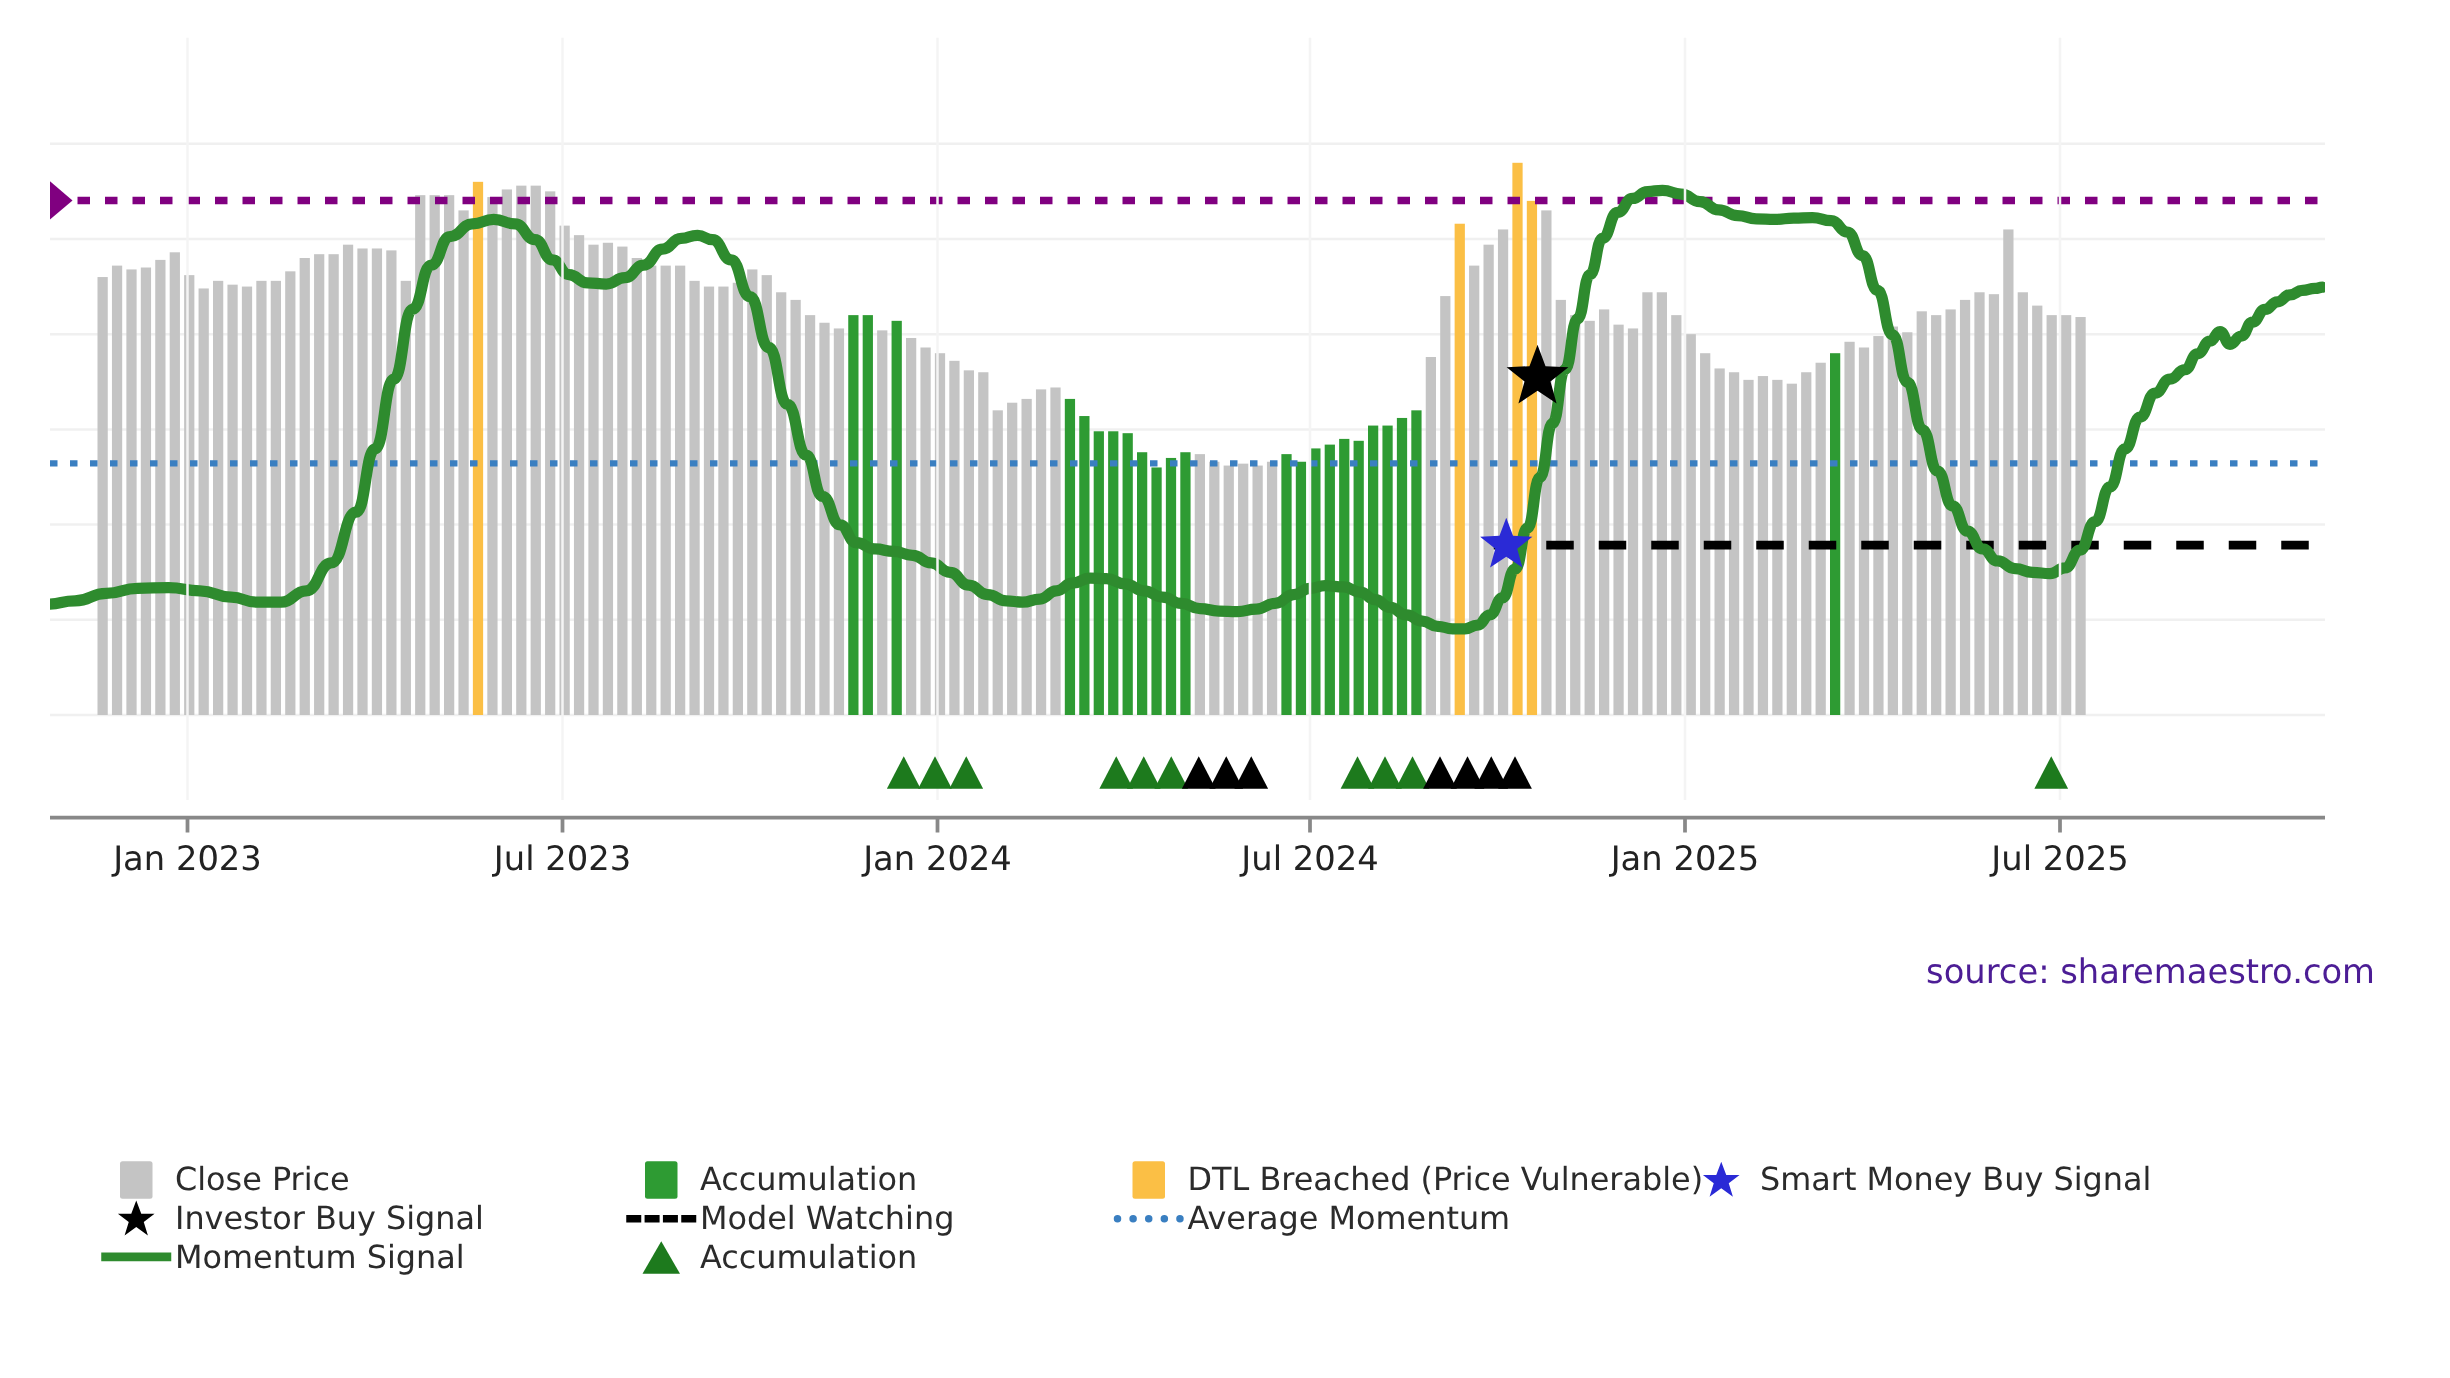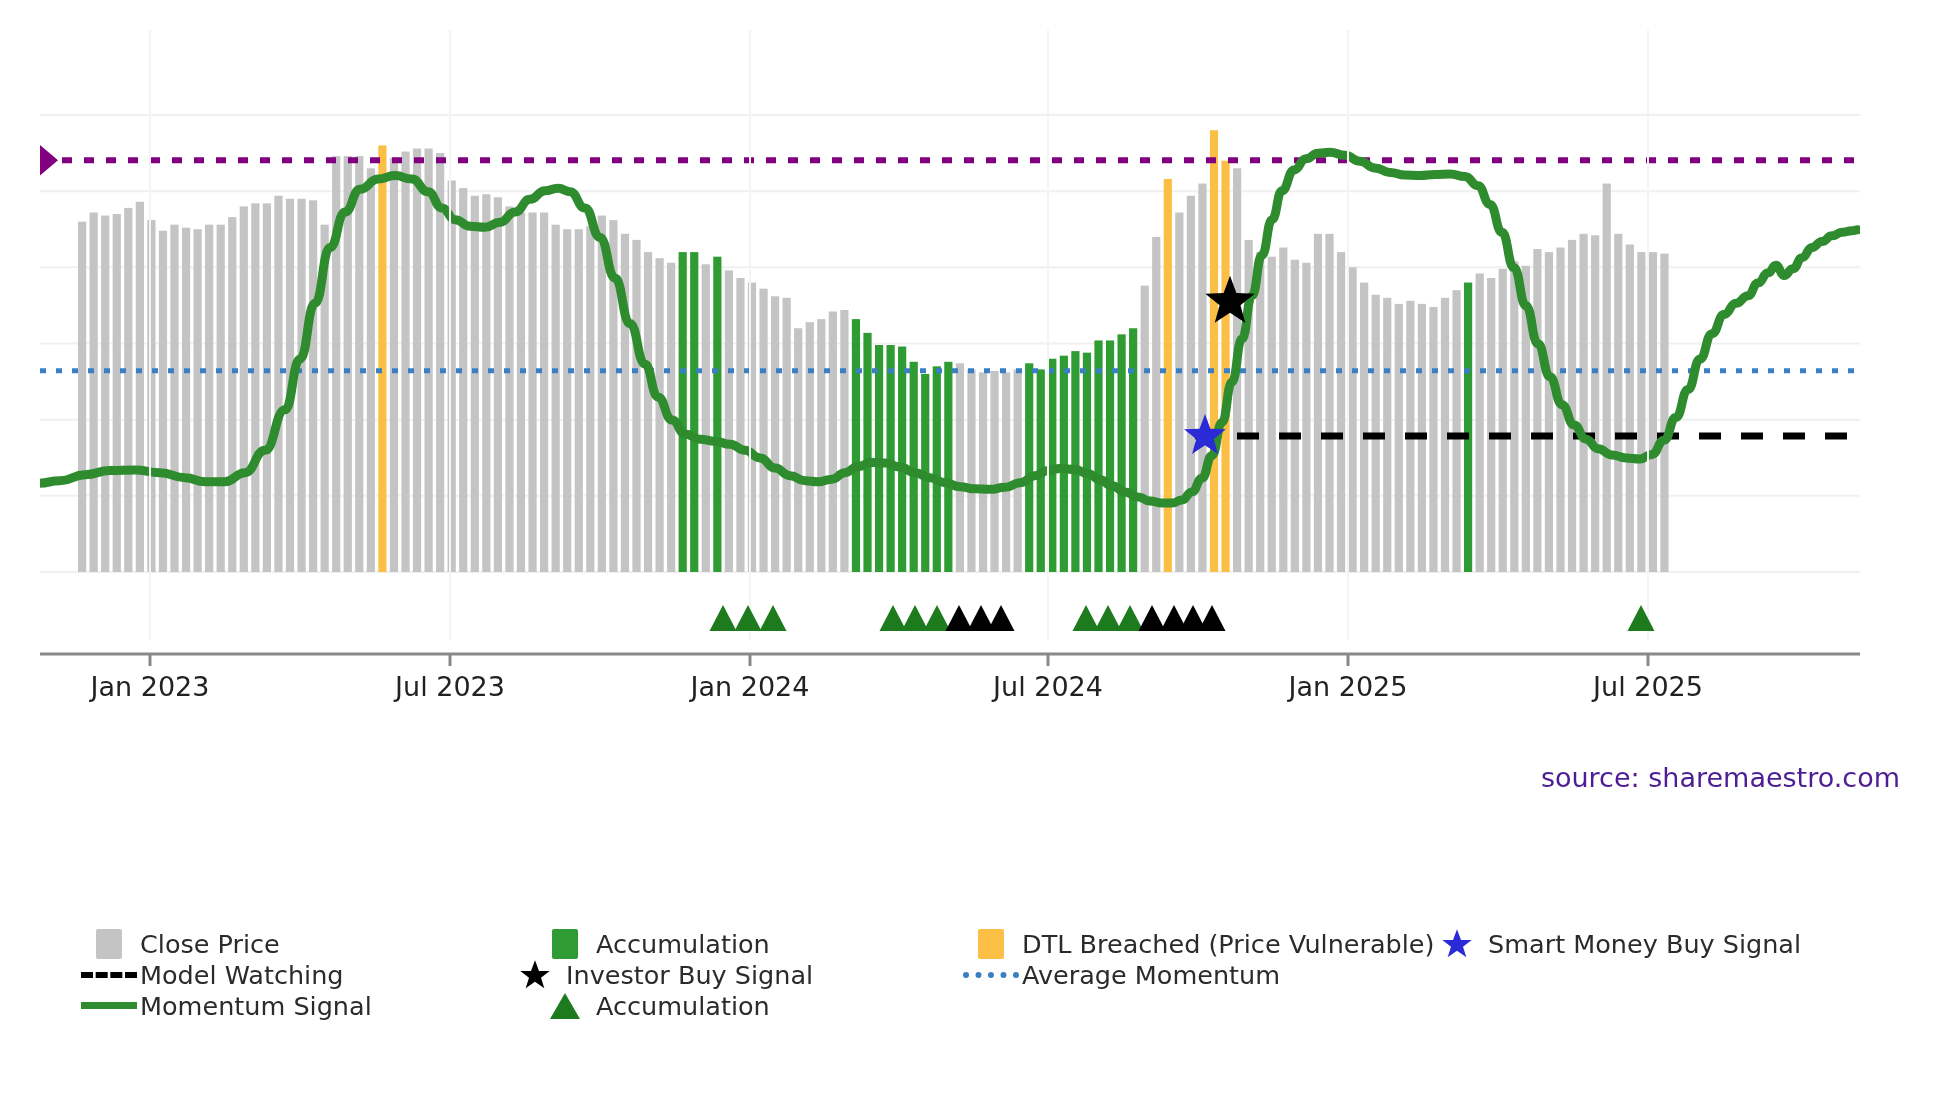--- a/index.html
+++ b/index.html
@@ -4,26 +4,26 @@
 <style>
   html,body{margin:0;padding:0;background:#ffffff;}
   body{width:1960px;height:1102px;font-family:"DejaVu Sans",sans-serif;overflow:hidden;}
   #root{position:relative;width:1920px;height:1102px;background:#ffffff;}
   #plot{position:absolute;left:40px;top:30px;width:1820px;height:680px;}
   svg{display:block;}
   .axis-label{font-family:"DejaVu Sans",sans-serif;font-size:27px;fill:#222222;}
   .tick-label{font-family:"DejaVu Sans",sans-serif;font-size:25px;fill:#222222;}
   .src{position:absolute;right:20px;top:762px;font-size:27px;color:#4c1d95;font-family:"DejaVu Sans",sans-serif;}
   .legend{position:absolute;left:78px;top:928px;width:1850px;}
-  .lrow{display:flex;width:100%;height:31px;margin-bottom:0;gap:36px;}
+  .lrow{display:flex;width:100%;height:31px;margin-bottom:0;}
   .lcell{display:flex;align-items:center;flex:0 0 auto;}
   .lcell.c1{width:420px;}
   .lcell.c2{width:390px;text-align:right;}
   .lcell.c3{width:430px;}
-  .lcell.c4{width:420px;}
+  .lcell.c4{width:420px;padding-left:28px;}
   .lsym{width:62px;height:30px;display:flex;align-items:center;justify-content:center;flex:0 0 62px;}
   .ltxt{font-size:25.5px;color:#2b2b2b;font-family:"DejaVu Sans",sans-serif;white-space:nowrap;}
   .sw{width:26px;height:30px;border-radius:2px;}
   .tri{width:0;height:0;border-left:15px solid transparent;border-right:15px solid transparent;}
   .dashln{width:56px;height:0;border-top:6px solid #000;border-top-style:dashed;}
   .dotln{width:56px;height:0;border-top:6px dotted;}
   .solidln{width:56px;height:0;border-top:7px solid #2e8b2e;}
 </style>
 </head>
 <body>
@@ -285,34 +285,34 @@
       <div class="lcell c4">
         <span class="lsym">
           <svg width="34" height="32" viewBox="0 0 24 24">
               <polygon points="12,1 15,9 23,9 16.5,14 19,22 12,17 5,22 7.5,14 1,9 9,9" fill="#2a2ad6"></polygon>
             </svg>
         </span>
         <span class="ltxt">Smart Money Buy Signal</span>
       </div>
     </div>
     <div class="lrow">
-      <div class="lcell c2">
-        <span class="lsym">
-            <span class="dashln"></span>
-          </span>
-        <span class="ltxt">Model Watching</span>
-      </div>
       <div class="lcell c1">
         <span class="lsym">
           <svg width="34" height="32" viewBox="0 0 24 24">
               <polygon points="12,1 15,9 23,9 16.5,14 19,22 12,17 5,22 7.5,14 1,9 9,9" fill="#000000"></polygon>
             </svg>
         </span>
         <span class="ltxt">Investor Buy Signal</span>
       </div>
+      <div class="lcell c2">
+        <span class="lsym">
+            <span class="dashln"></span>
+          </span>
+        <span class="ltxt">Model Watching</span>
+      </div>
       <div class="lcell c3">
         <span class="lsym">
             <span class="dotln" style="border-color:#3a7fc1"></span>
           </span>
         <span class="ltxt">Average Momentum</span>
       </div>
     </div>
     <div class="lrow">
       <div class="lcell c1">
         <span class="lsym">

